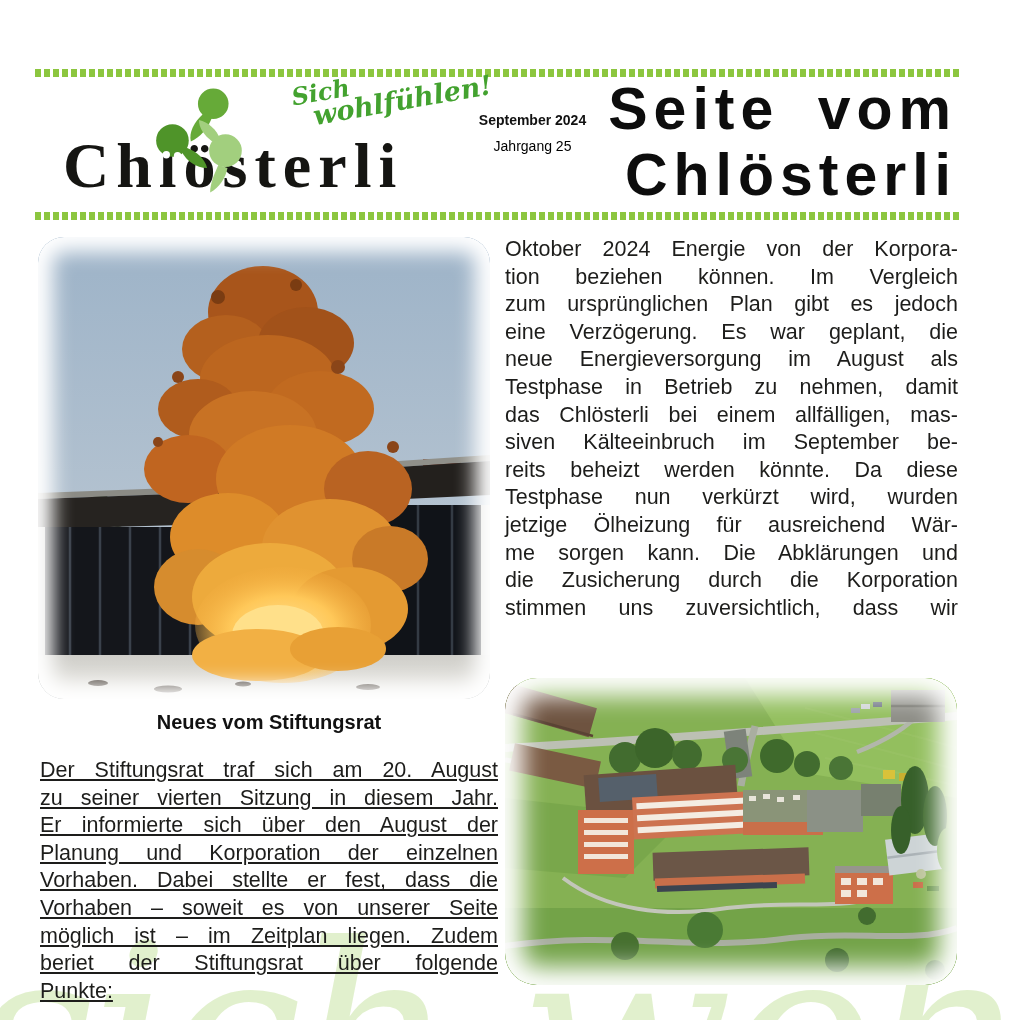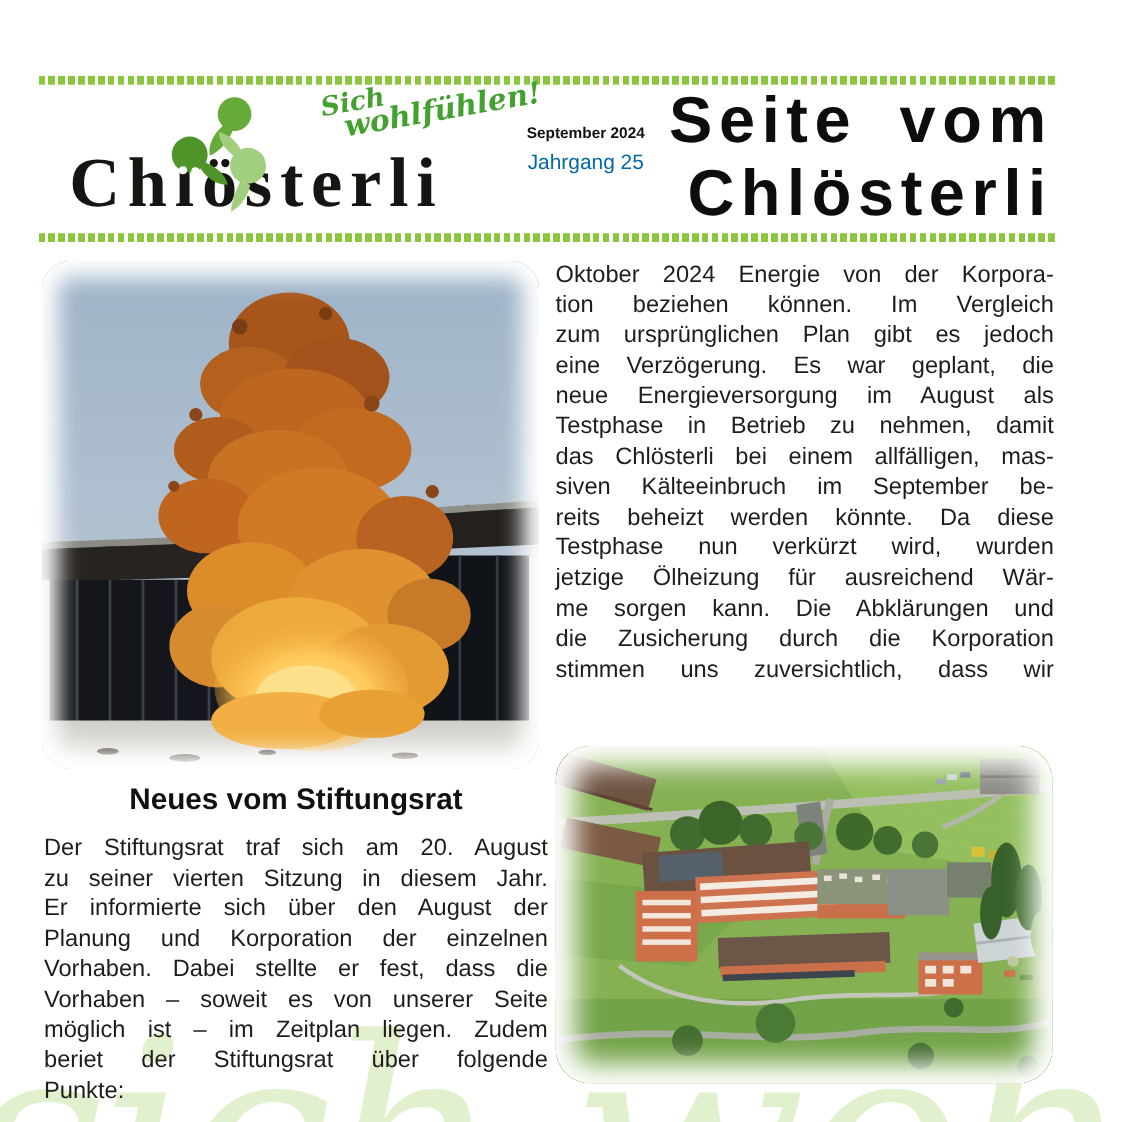--- a/index.html
+++ b/index.html
@@ -25,21 +25,21 @@
   .slogan{
     position:absolute;left:278px;top:88px;z-index:3;
     transform:rotate(-10deg);transform-origin:left top;
     font-family:"DejaVu Serif",serif;font-style:italic;font-weight:bold;
     color:var(--slogan-green,#43a22f);line-height:1;
   }
   .slogan .l1{font-size:24px;margin-left:12px;}
   .slogan .l2{font-size:27px;margin-left:30px;margin-top:-4px;}
   .issue{position:absolute;left:445px;top:112px;width:175px;text-align:center;}
   .issue .date{font-weight:bold;font-size:14px;color:#111;}
-  .issue .vol{font-size:19px;margin-top:10px;color:#0369a1;}
+  .issue .vol{font-size:14px;margin-top:10px;color:#000000;}
   .masthead{
     position:absolute;right:63px;top:76px;text-align:right;
     font-size:59px;font-weight:bold;letter-spacing:6px;word-spacing:16px;
     line-height:66px;color:#0d0d0d;
   }
 
   
   .photo{
     position:absolute;border-radius:26px;overflow:hidden;background:#fff;
   }
@@ -48,25 +48,25 @@
     position:absolute;inset:0;border-radius:26px;pointer-events:none;
     box-shadow:inset 0 0 20px 15px #ffffff;
   }
   .photo.tree{left:38px;top:237px;width:452px;height:462px;}
   .photo.aerial{left:505px;top:678px;width:452px;height:307px;border-radius:32px;}
   .photo.aerial .feather{border-radius:32px;box-shadow:inset 0 0 24px 18px #ffffff;}
 
   
   .article-heading{
     position:absolute;left:40px;top:711px;width:458px;text-align:center;
-    font-size:27px;font-weight:bold;color:#111;
+    font-size:20px;font-weight:bold;color:#111;
   }
   .par{position:absolute;font-size:21.5px;line-height:27.6px;color:#1d1d1b;}
   .par .tline{text-align:justify;text-align-last:justify;white-space:normal;}
-  .par.left-par{left:40px;top:757px;width:458px;}
+  .par.left-par{left:40px;top:757px;width:458px;text-decoration:underline;}
   .par.left-par .tline:last-child{text-align-last:left;}
   .par.right-par{left:505px;top:236px;width:453px;}
 
   
   .watermark{
     position:absolute;left:-30px;top:912px;width:1400px;z-index:0;
     font-family:"DejaVu Serif",serif;font-style:italic;
     font-size:250px;line-height:1;letter-spacing:-8px;
     color:rgba(141,198,63,0.26);white-space:nowrap;pointer-events:none;
   }

